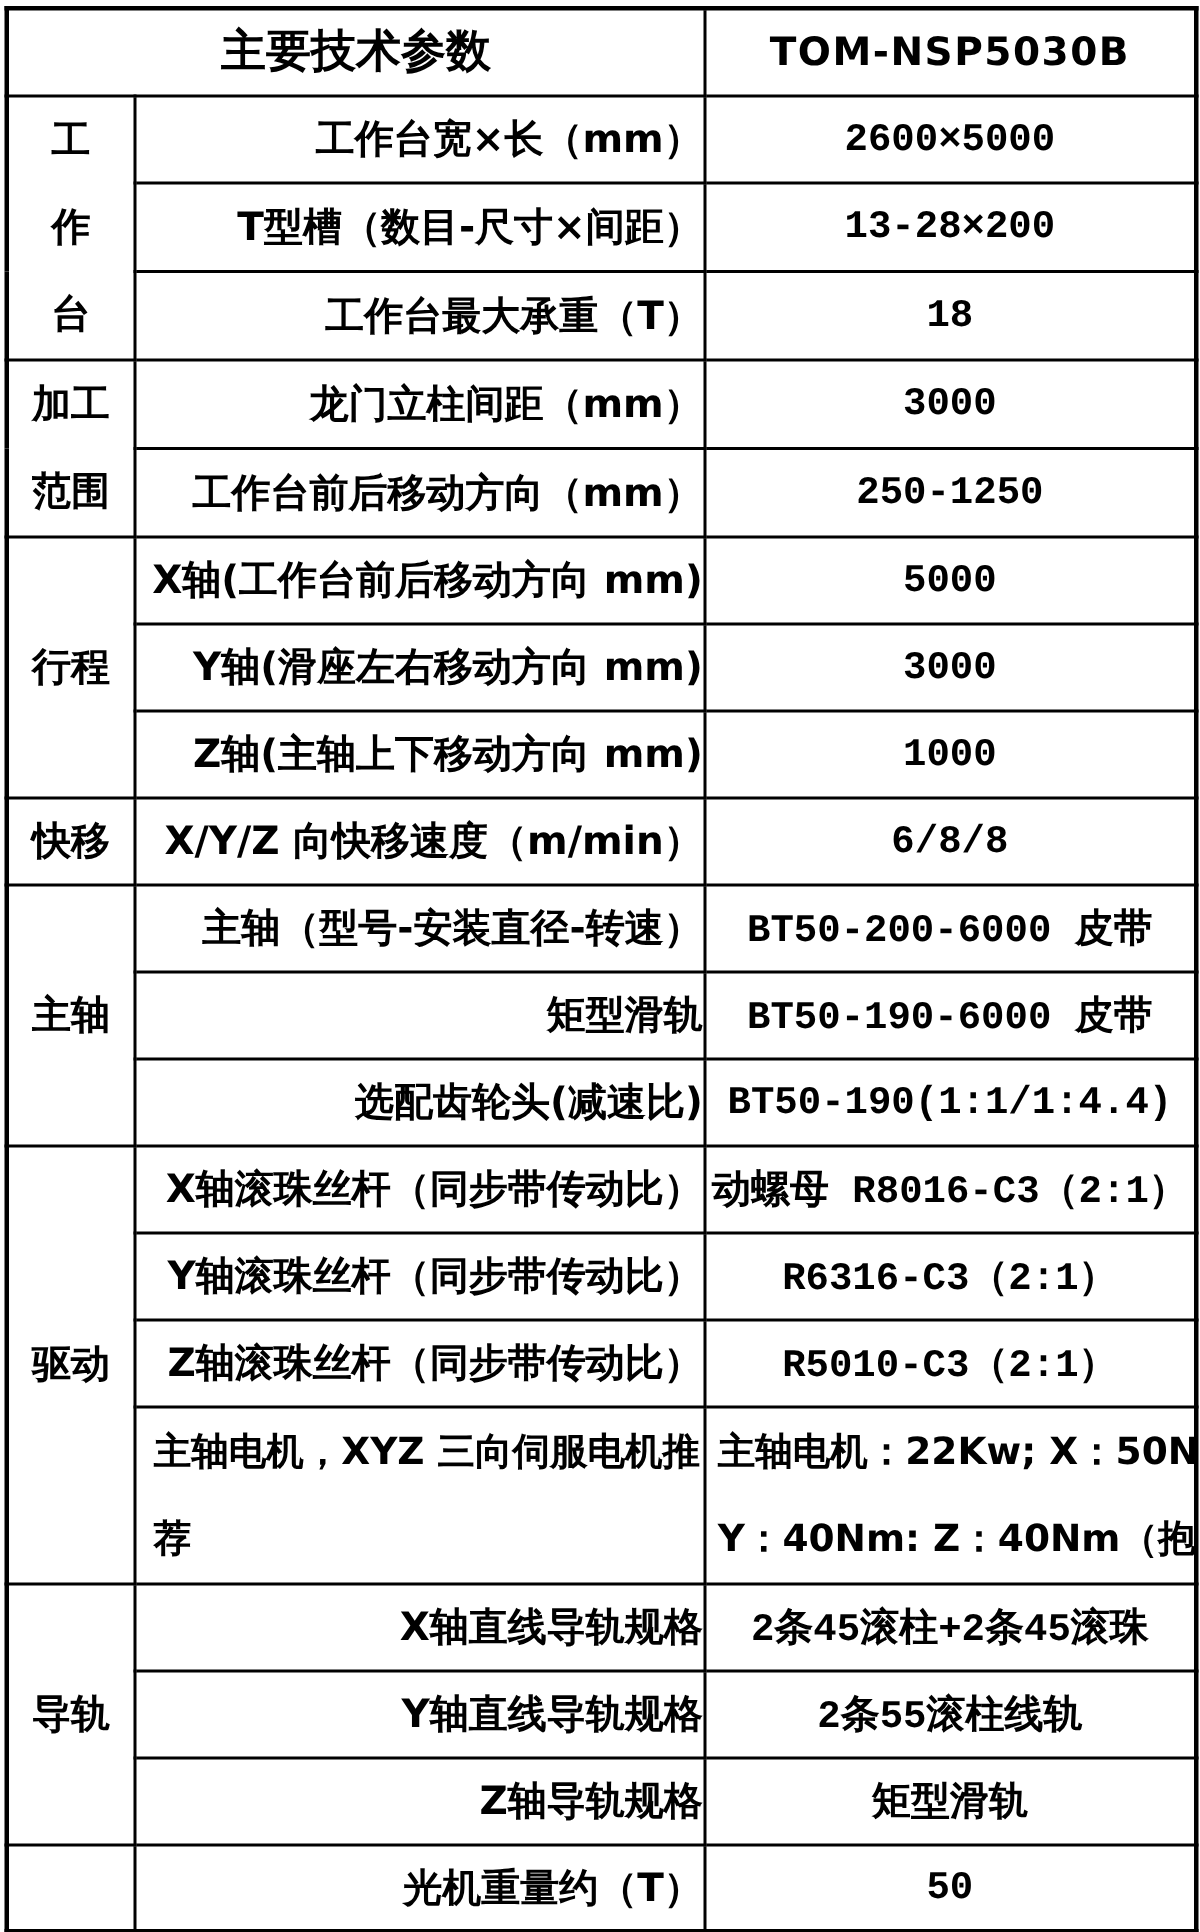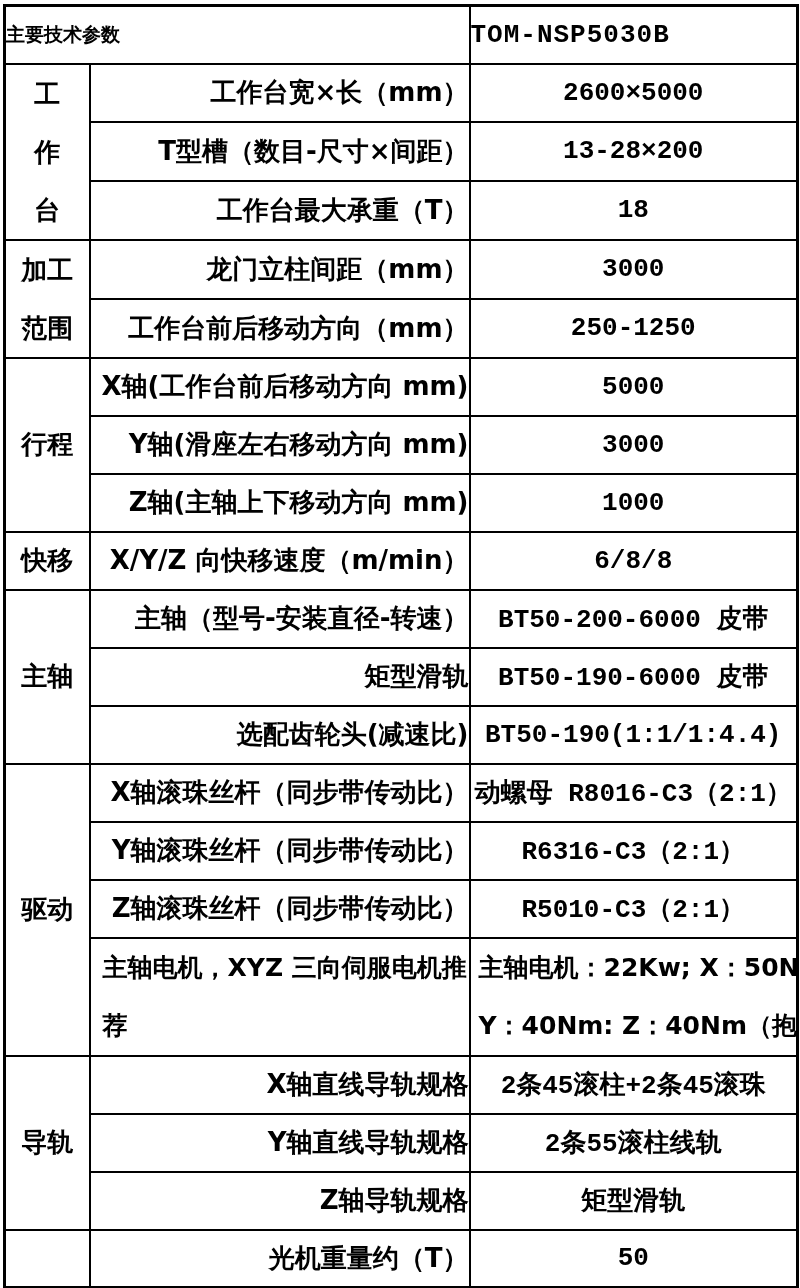--- a/index.html
+++ b/index.html
@@ -22,28 +22,27 @@
   .spec-table td, .spec-table th {
     border: 2px solid #000;
     padding: 0;
     vertical-align: middle;
     overflow: hidden;
   }
   .spec-table tr { height: 58px; }
   .spec-table tr.tall-row { height: 117px; }
 
   .header-cell {
-    text-align: left;
-    font-size: 19px;
+    text-align: center;
+    font-size: 30px;
     font-weight: bold;
   }
   .model-cell {
     font-size: 26px;
     letter-spacing: 1px;
-    font-family: Liberation Mono, monospace;
   }
   .group-cell {
     text-align: center;
     font-size: 26px;
     padding: 0;
   }
   .group-lines { display: flex; flex-direction: column; justify-content: center; }
   .group-lines .gline { height: 58px; line-height: 58px; text-align: center; }
   .label-cell {
     text-align: right;

